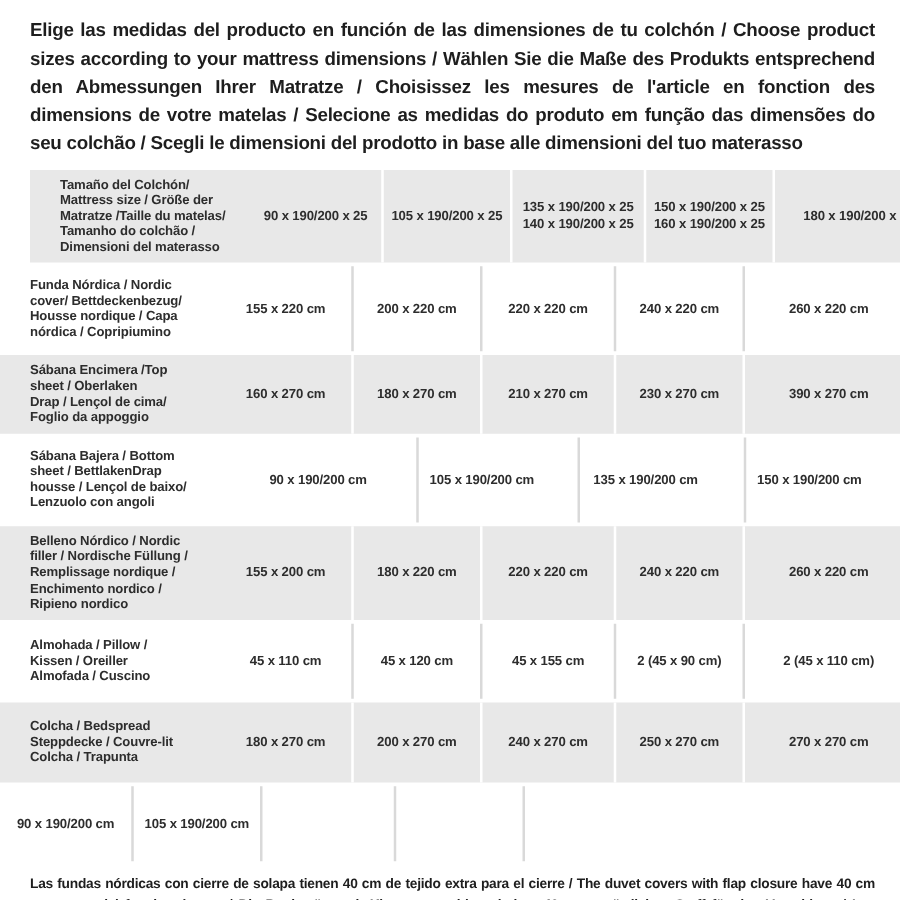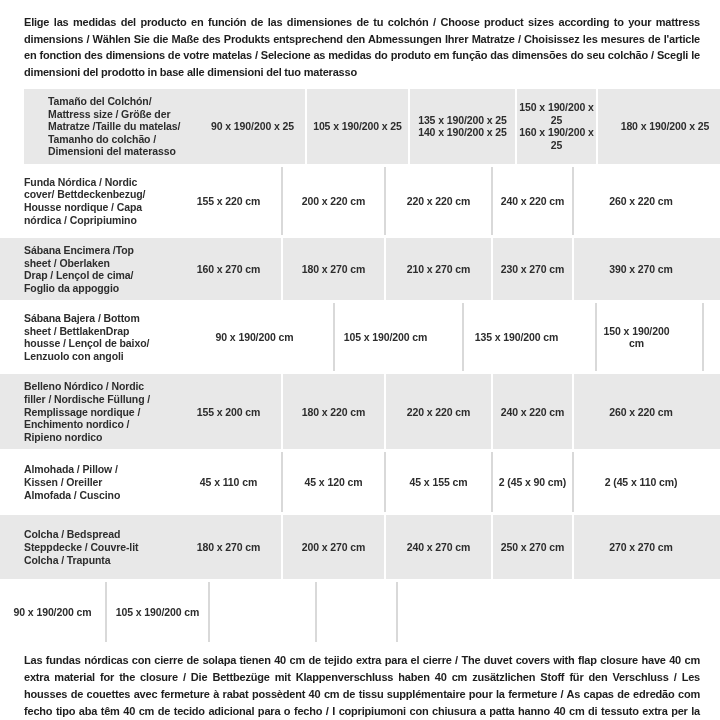--- a/index.html
+++ b/index.html
@@ -8,38 +8,38 @@
     --ink:#2d2d2d;
   }
   html,body{margin:0;padding:0;}
   body{
     width:720px;height:720px;background:#ffffff;overflow:hidden;
     font-family:"Liberation Sans","DejaVu Sans",sans-serif;
     color:var(--ink);
   }
   .page-header{
     margin:14px 20px 9px 24px;
-    font-size:11px;font-weight:bold;line-height:1.5;
+    font-size:15px;font-weight:bold;line-height:1.5;
     text-align:justify;letter-spacing:-0.2px;color:#1e1e1e;
   }
   .size-table{width:720px;}
   .row{display:flex;margin-bottom:3px;background:#ffffff;}
   .row.shaded{background:var(--row-shade);}
   .cell{
     box-sizing:border-box;flex:none;
     font-size:10.5px;font-weight:bold;line-height:1.2;
     letter-spacing:-0.1px;white-space:pre-line;
     display:flex;align-items:center;
   }
   .cell.label{width:176px;padding:6px 6px 6px 24px;text-align:left;}
   .cell.value{justify-content:center;text-align:center;padding:4px 2px;}
   .v0{width:105px;}
   .v1{width:103px;}
   .v2{width:107px;}
-  .v3{width:81px;}
+  .v3{width:103px;}
   .v4{width:136px;}
   .row .value + .value{border-left:2px solid var(--sep-white-row);}
   .row.shaded .value + .value{border-left-color:#ffffff;}
   .row:nth-child(1){min-height:70px;margin-left:24px;}
   .row:nth-child(2){min-height:68px;}
   .row:nth-child(3){min-height:60px;}
   .row:nth-child(4){min-height:68px;gap:26px;}
   .row:nth-child(5){min-height:70px;}
   .row:nth-child(6){min-height:60px;}
   .row:nth-child(7){min-height:64px;}

